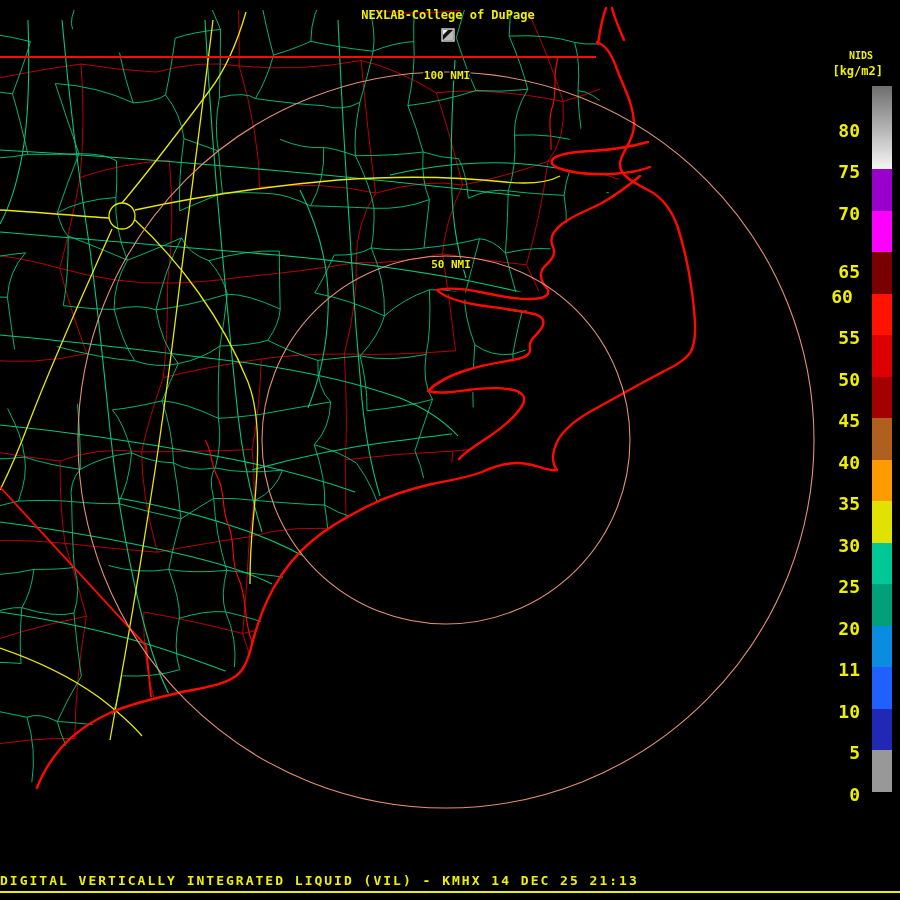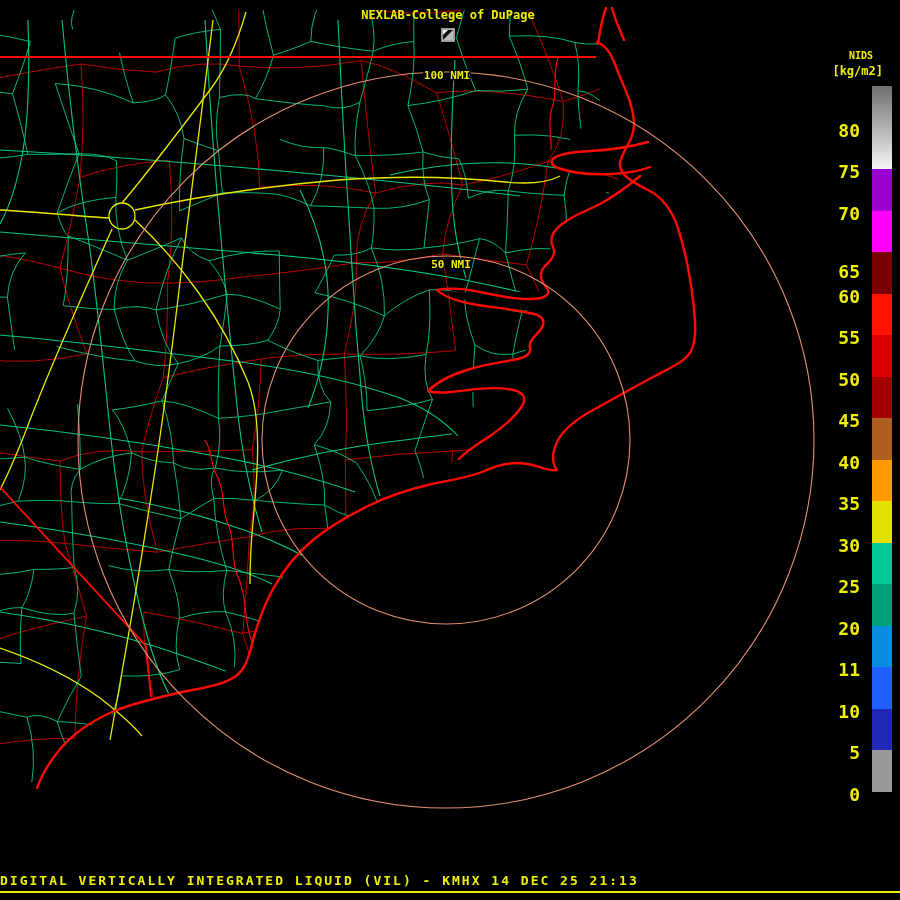--- a/index.html
+++ b/index.html
@@ -131,21 +131,21 @@
       <div class="cb-seg" style="height: 5.88235%; background: rgb(10, 140, 224);"></div>
       <div class="cb-seg" style="height: 5.88235%; background: rgb(32, 96, 255);"></div>
       <div class="cb-seg" style="height: 5.88235%; background: rgb(32, 40, 180);"></div>
       <div class="cb-seg" style="height: 5.88235%; background: rgb(152, 152, 152);"></div>
     </div>
   <div id="cb-ticks">
       <span class="cb-tick yellow" style="top: 119.529px;">80</span>
       <span class="cb-tick yellow" style="top: 161.059px;">75</span>
       <span class="cb-tick yellow" style="top: 203px;">70</span>
       <span class="cb-tick yellow" style="top: 230px; margin-top: 31px;">65</span>
-      <span class="cb-tick yellow" style="top: 285.647px;">60</span>
+      <span class="cb-tick yellow" style="top: 285.647px; text-align: center;">60</span>
       <span class="cb-tick yellow" style="top: 327.176px;">55</span>
       <span class="cb-tick yellow" style="top: 368.706px;">50</span>
       <span class="cb-tick yellow" style="top: 410.235px;">45</span>
       <span class="cb-tick yellow" style="top: 451.765px;">40</span>
       <span class="cb-tick yellow" style="top: 493.294px;">35</span>
       <span class="cb-tick yellow" style="top: 534.824px;">30</span>
       <span class="cb-tick yellow" style="top: 576.353px; text-align: right;">25</span>
       <span class="cb-tick yellow" style="top: 617.882px;">20</span>
       <span class="cb-tick yellow" style="top: 659.412px;">11</span>
       <span class="cb-tick yellow" style="top: 700.941px;">10</span>

